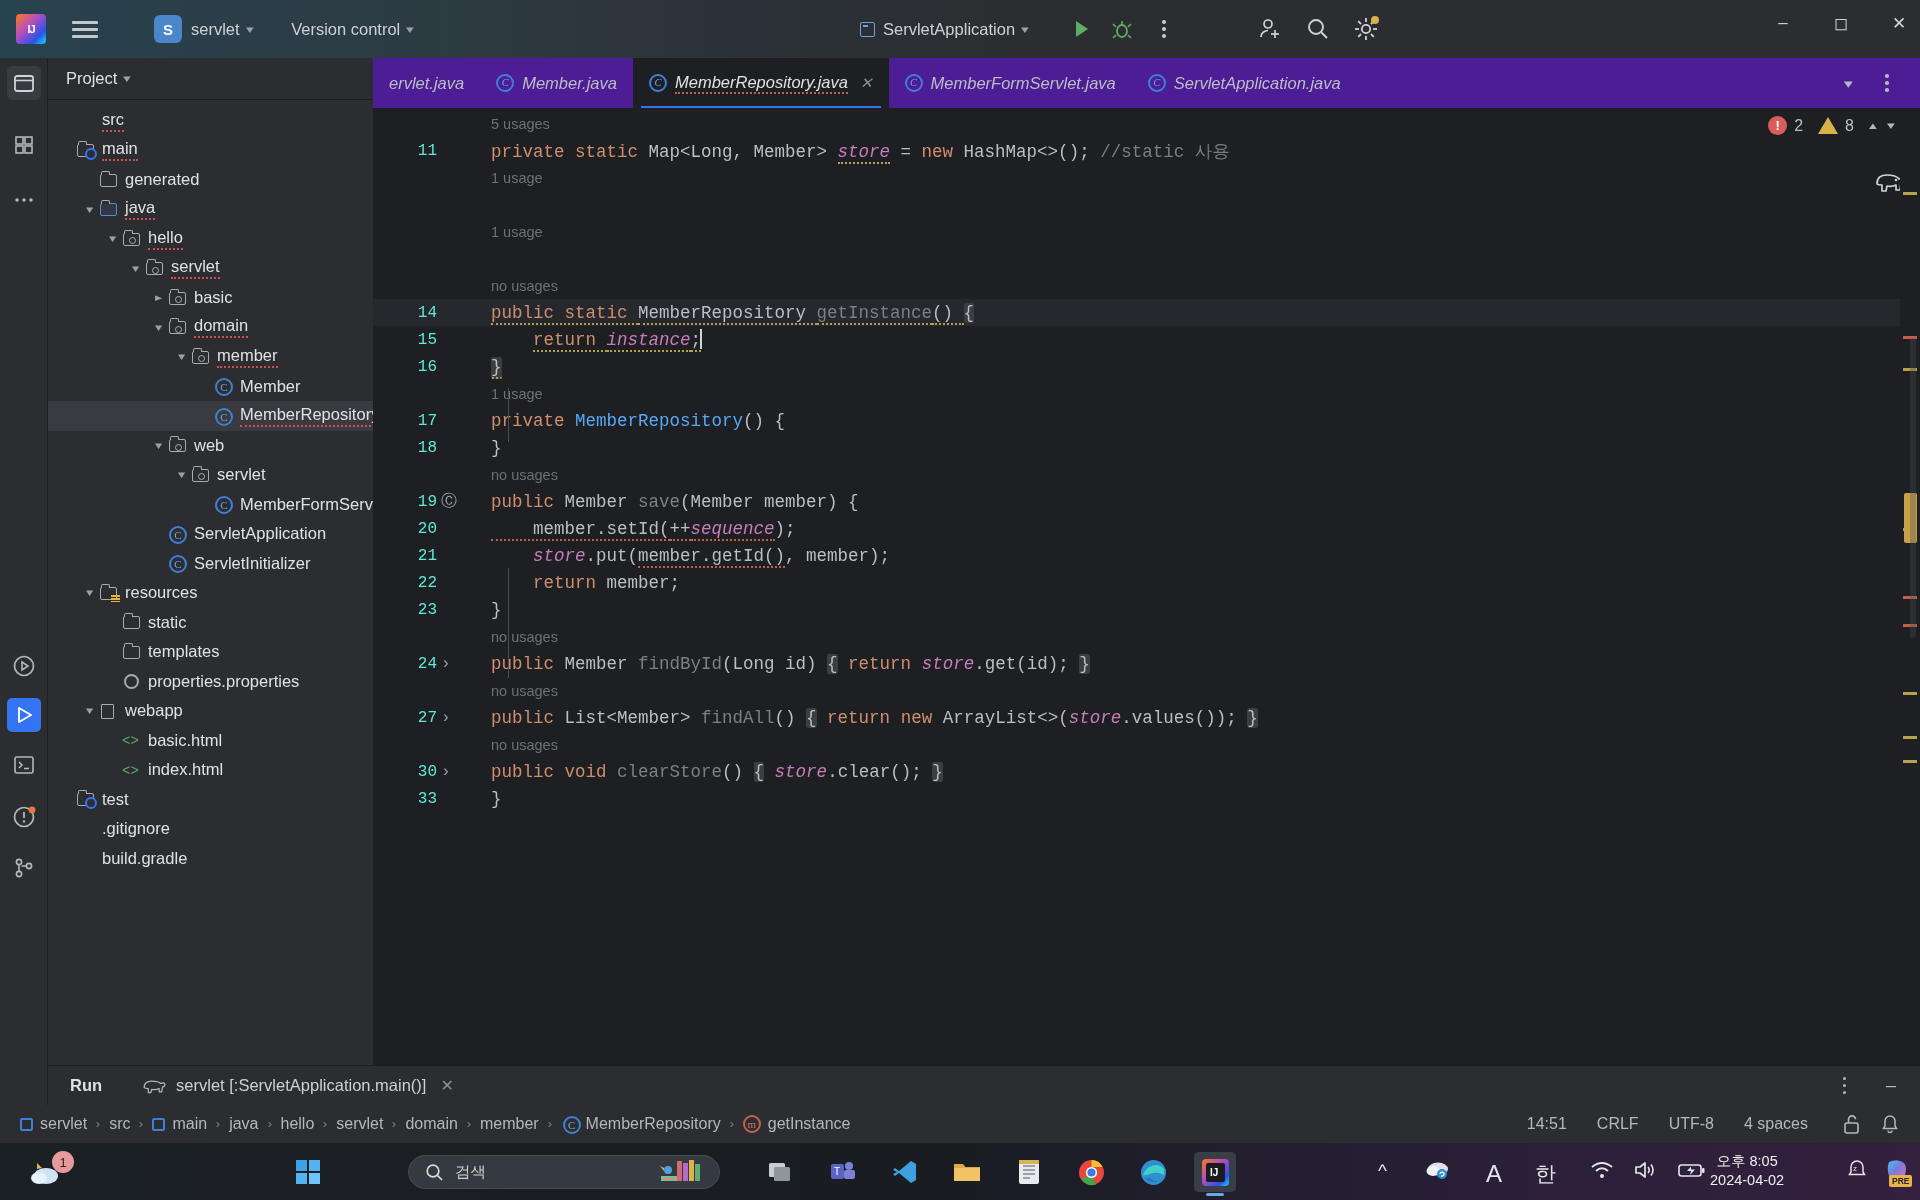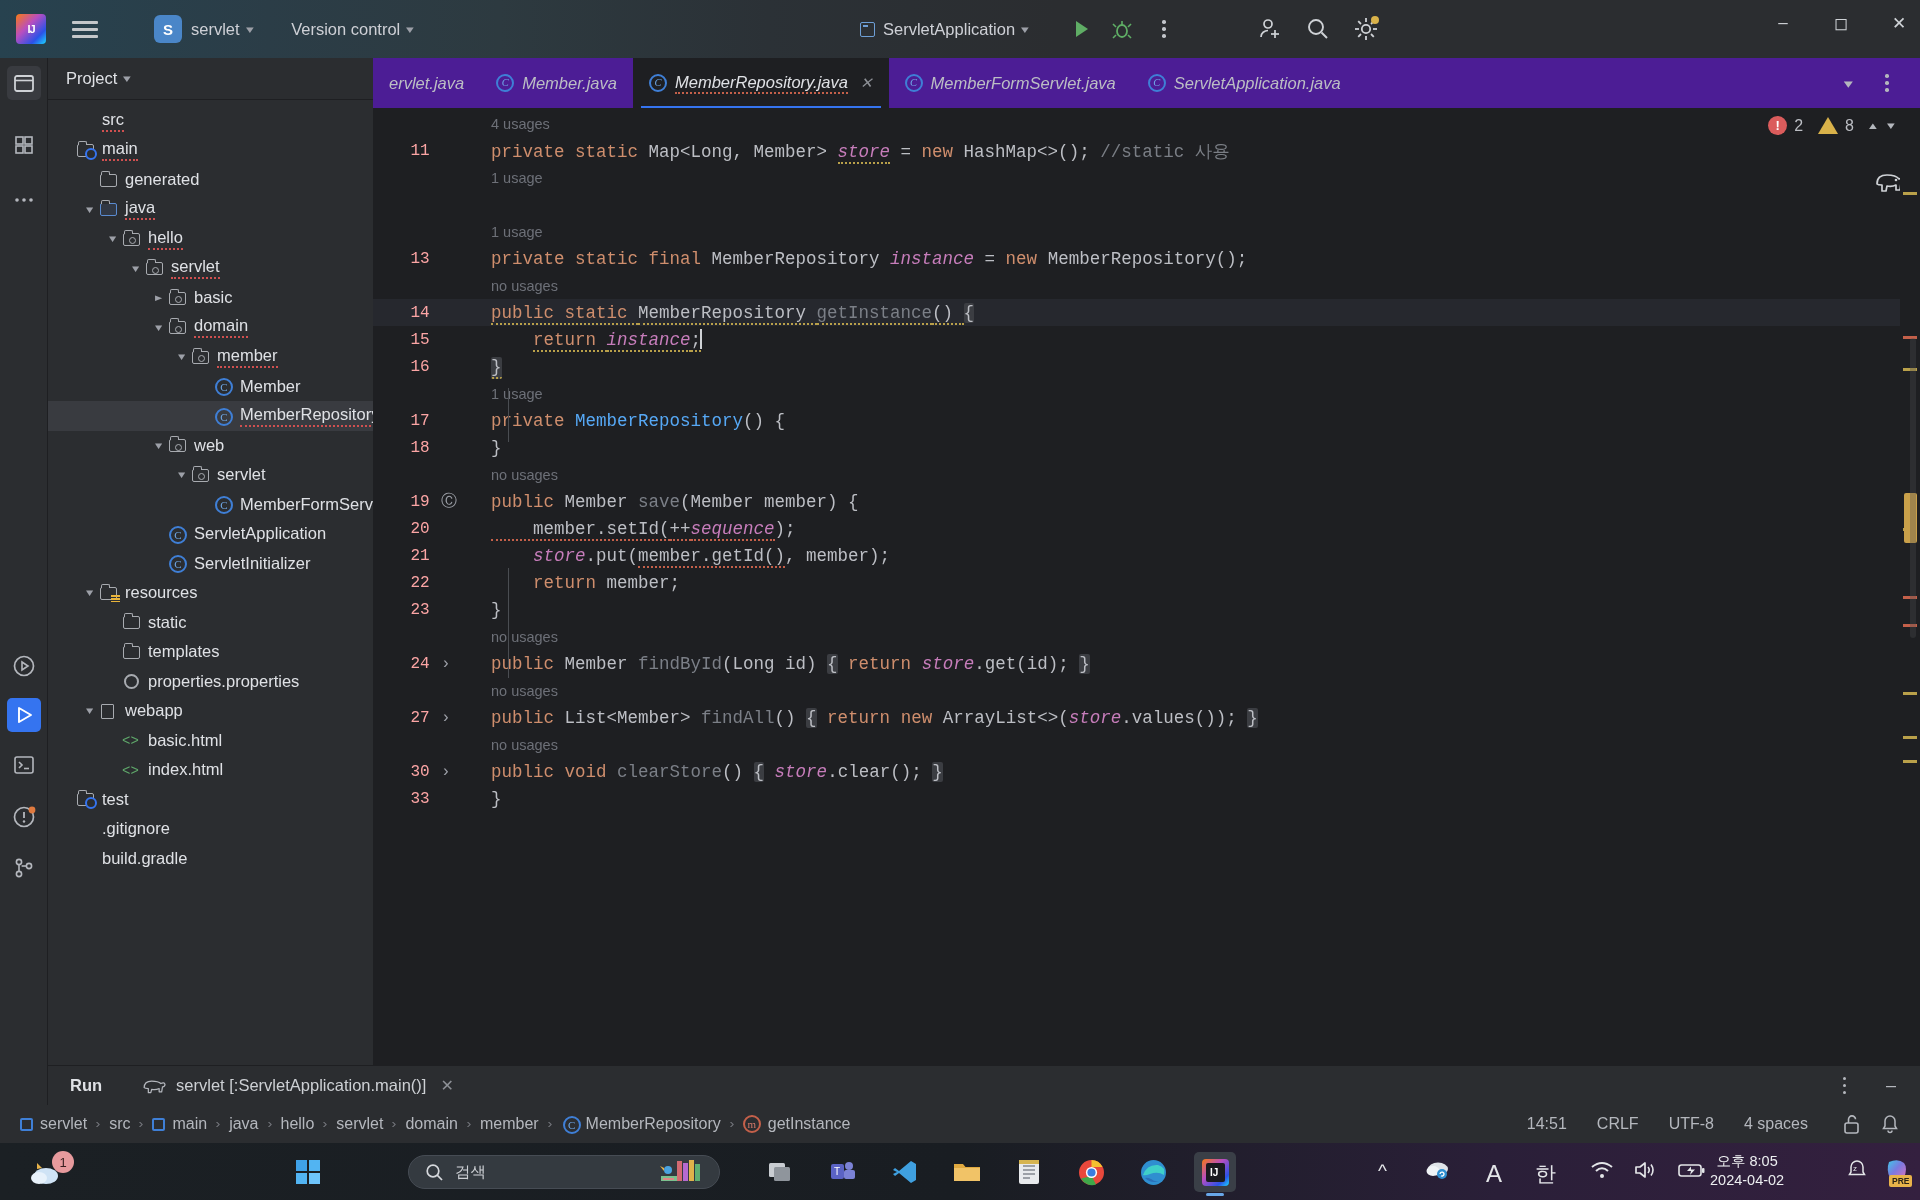--- a/index.html
+++ b/index.html
@@ -126,21 +126,21 @@
   .tab.active::after{ content:""; position:absolute; left:8px; right:8px; bottom:0; height:2.5px; background:#3574f0;}
   .tab .cico{ width:18px;height:18px;border-radius:50%;border:2px solid #3f7fd6;color:#6fa8e8;
      font-size:10.5px;line-height:14px;text-align:center;font-family:"Liberation Serif",serif;}
   .tab .xb{ color:#8d9096; font-size:15px; margin-left:4px; }
   .tab .underline-red{ border-bottom:2px dotted #c4604a; }
 
   #code-area{ position:absolute; left:0; top:50px; right:0; bottom:0; background:#1e1f22; overflow:hidden;}
   .code-line{ position:absolute; left:0; right:0; height:27px; display:flex; align-items:center;
      font-family:"Liberation Mono", monospace; font-size:17.5px; white-space:pre;}
   .code-line.cur{ background:#26282e; }
-  .lnum{ position:absolute; left:17px; width:60px; text-align:center; color:#fca5a5; font-size:16px;}
+  .lnum{ position:absolute; left:4px; width:60px; text-align:right; color:#5eead4; font-size:16px;}
   .gmark{ position:absolute; left:68px; color:#9da0a8; font-size:16px; }
   .ctext{ position:absolute; left:118px; }
   .hint{ position:absolute; left:118px; color:#6d7078; font-size:14.5px;
      font-family:"Liberation Sans", sans-serif;}
 
   
   .kw{ color:#cf8e6d; }        
   .pl{ color:#bcbec4; }        
   .fld{ color:#c77dbb; font-style:italic; }  
   .mth{ color:#7b7f87; }       
@@ -544,25 +544,24 @@
   <div style="position:absolute;right:62px;top:12px;width:26px;height:26px;display:flex;align-items:center;justify-content:center;cursor:pointer">
       <span class="chev" style="font-size:13px;color:#b4b7bd">▾</span>
     </div>
   <div style="position:absolute;right:20px;top:10px;width:26px;height:30px;display:flex;flex-direction:column;align-items:center;justify-content:center;gap:3.5px;cursor:pointer">
     <i style="width:3.5px;height:3.5px;border-radius:50%;background:#b4b7bd"></i>
     <i style="width:3.5px;height:3.5px;border-radius:50%;background:#b4b7bd"></i>
     <i style="width:3.5px;height:3.5px;border-radius:50%;background:#b4b7bd"></i>
   </div>
 
   <div id="code-area">
-      <div class="code-line" style="top: 2px;"><span class="hint">4 usages</span></div>
+      <div class="code-line" style="top: 2px;"><span class="hint">5 usages</span></div>
       <div class="code-line" style="top: 29px;"><span class="lnum">11</span><span class="ctext"><span class="kw">private static </span><span class="pl">Map&lt;Long, Member&gt; </span><span class="fld wv">store</span><span class="pl"> = </span><span class="kw">new </span><span class="pl">HashMap&lt;&gt;(); </span><span class="cmt">//static 사용</span></span></div>
       <div class="code-line" style="top: 56px;"><span class="hint">1 usage</span></div>
       <div class="code-line" style="top: 110px;"><span class="hint">1 usage</span></div>
-      <div class="code-line" style="top: 137px;"><span class="lnum">13</span><span class="ctext"><span class="kw">private static final </span><span class="pl">MemberRepository </span><span class="fld">instance</span><span class="pl"> = </span><span class="kw">new </span><span class="pl">MemberRepository();</span></span></div>
       <div class="code-line" style="top: 164px;"><span class="hint">no usages</span></div>
       <div class="code-line cur" style="top: 191px;"><span class="lnum">14</span><span class="ctext"><span class="kw wv">public static </span><span class="pl wv">MemberRepository </span><span class="mth wv">getInstance</span><span class="pl wv">() </span><span class="pl fold-chip">{</span></span></div>
       <div class="code-line" style="top: 218px;"><span class="lnum">15</span><span class="ctext"><span class="pl">    </span><span class="kw wv">return </span><span class="fld wv">instance</span><span class="pl wv">;</span><span class="caret"></span></span></div>
       <div class="code-line" style="top: 245px;"><span class="lnum">16</span><span class="ctext"><span class="pl wv fold-chip">}</span></span></div>
       <div class="code-line" style="top: 272px;"><span class="hint">1 usage</span></div>
       <div class="code-line" style="top: 299px;"><span class="lnum">17</span><span class="ctext"><span class="kw">private </span><span class="mthb">MemberRepository</span><span class="pl">() {</span></span></div>
       <div class="code-line" style="top: 326px;"><span class="lnum">18</span><span class="ctext"><span class="pl">}</span></span></div>
       <div class="code-line" style="top: 353px;"><span class="hint">no usages</span></div>
       <div class="code-line" style="top: 380px;"><span class="lnum">19</span><span class="gmark">Ⓒ</span><span class="ctext"><span class="kw">public </span><span class="pl">Member </span><span class="mth">save</span><span class="pl">(Member member) {</span></span></div>
       <div class="code-line" style="top: 407px;"><span class="lnum">20</span><span class="ctext"><span class="pl wvr">    member.setId(</span><span class="pl wvr">++</span><span class="fld wvr">sequence</span><span class="pl">);</span></span></div>

